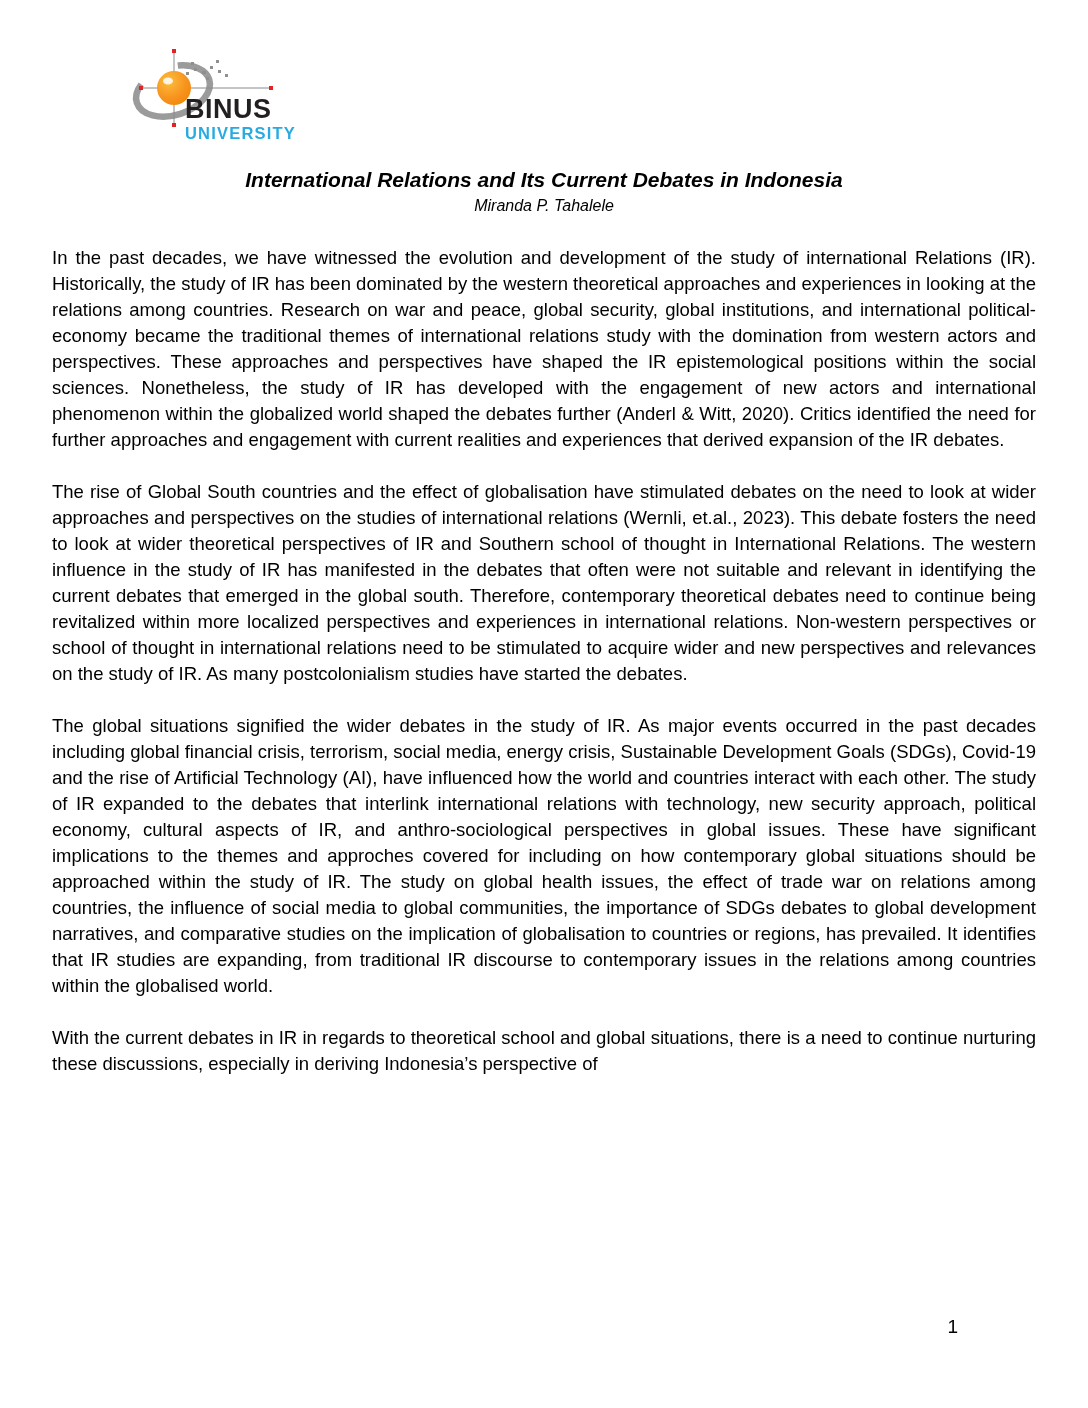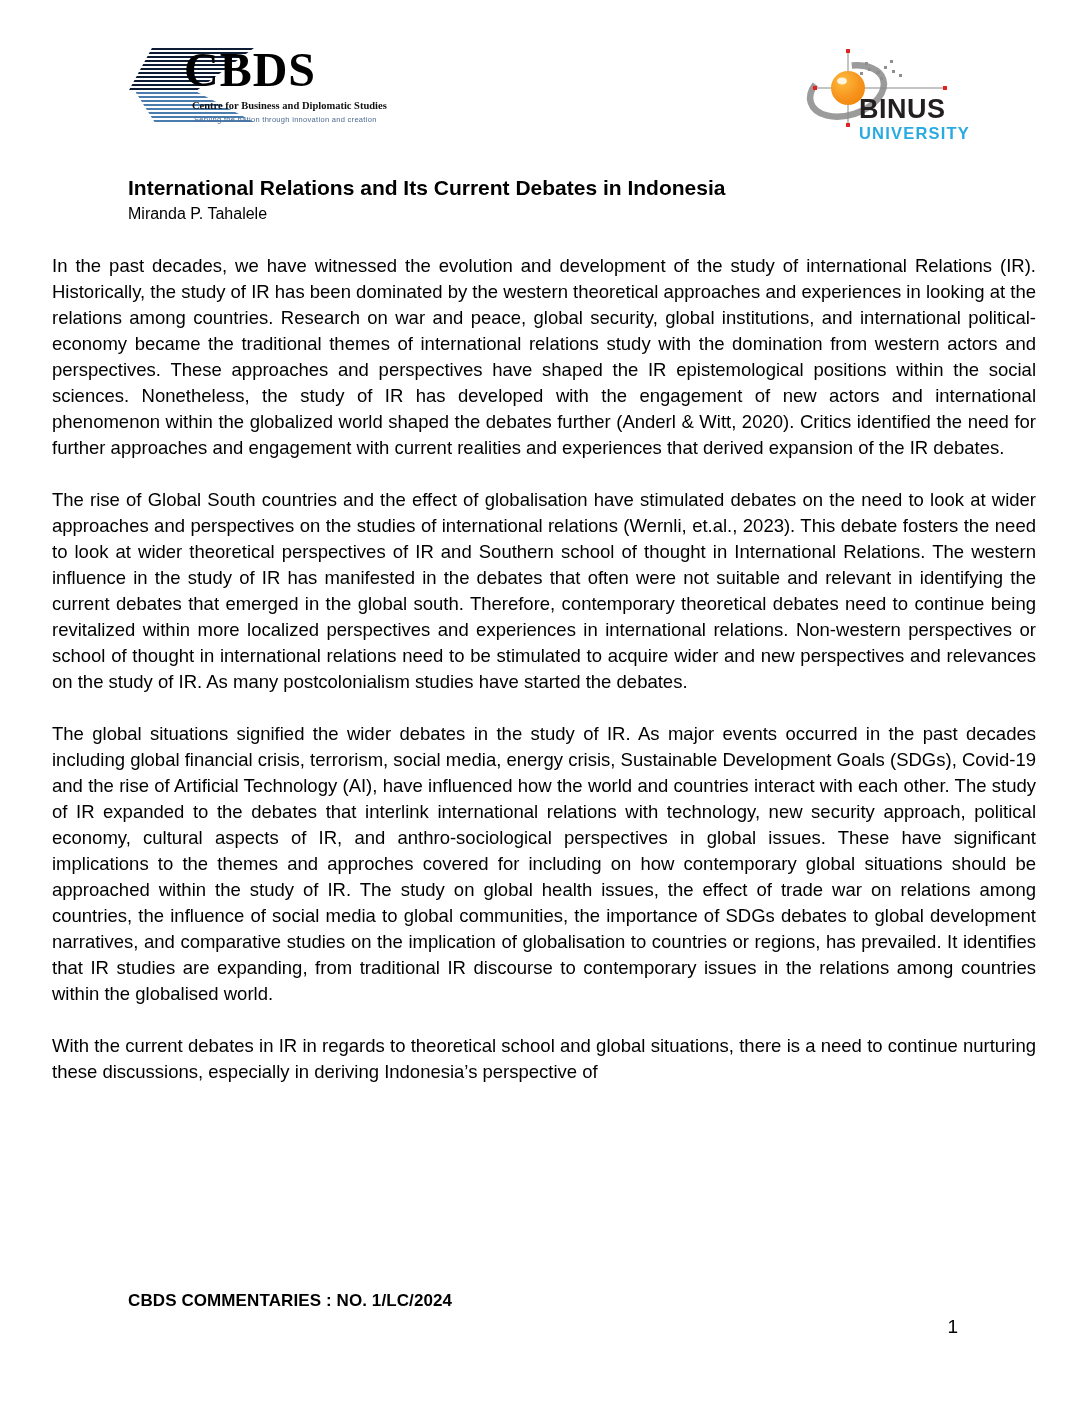--- a/index.html
+++ b/index.html
@@ -49,21 +49,21 @@
     font-weight: bold; font-size: 10.5px; color: #111; white-space: nowrap;
   }
   .cbds-tagline {
     position: absolute; left: 66px; top: 71px;
     font-size: 7.5px; color: #4b6a93; letter-spacing: 0.3px; white-space: nowrap;
   }
 
   .binus-logo { width: 168px; height: 106px; }
 
   
-  .title-block { text-align: left; margin-top: 24px; padding: 0 128px; }
+  .title-block { text-align: center; margin-top: 16px; padding: 0 128px; font-style: italic; }
   .article-title { font-size: 21px; font-weight: bold; line-height: 1.3; }
   .article-author { font-size: 16px; font-weight: normal; margin-top: 4px; }
 
   
   .content { padding: 0 52px; margin-top: 30px; }
   .content p {
     font-size: 18.5px;
     line-height: 26px;
     text-align: justify;
     margin-bottom: 26px;
@@ -80,29 +80,20 @@
     font-size: 19px;
   }
 </style>
 </head>
 <body>
 
 <div class="page">
 
   <div class="header">
 
-    <div class="cbds-logo">
-      <div class="cbds-mark">
-        <div class="stripes-top"></div>
-        <div class="stripes-bottom"></div>
-      </div>
-      <div class="cbds-wordmark">CBDS</div>
-      <div class="cbds-subtitle">Centre for Business and Diplomatic Studies</div>
-      <div class="cbds-tagline">Serving the nation through innovation and creation</div>
-    </div>
 
     <svg class="binus-logo" viewBox="0 0 168 106" xmlns="http://www.w3.org/2000/svg">
       <defs>
         <radialGradient id="orangeBall" cx="0.35" cy="0.3" r="0.9">
           <stop offset="0" stop-color="#fdbd3e"></stop>
           <stop offset="0.55" stop-color="#f7941e"></stop>
           <stop offset="1" stop-color="#ef8200"></stop>
         </radialGradient>
       </defs>
 
@@ -147,16 +138,15 @@
     <div class="article-author">Miranda P. Tahalele</div>
   </div>
 
   <div class="content">
     <p>In the past decades, we have witnessed the evolution and development of the study of international Relations (IR). Historically, the study of IR has been dominated by the western theoretical approaches and experiences in looking at the relations among countries. Research on war and peace, global security, global institutions, and international political-economy became the traditional themes of international relations study with the domination from western actors and perspectives. These approaches and perspectives have shaped the IR epistemological positions within the social sciences. Nonetheless, the study of IR has developed with the engagement of new actors and international phenomenon within the globalized world shaped the debates further (Anderl &amp; Witt, 2020). Critics identified the need for further approaches and engagement with current realities and experiences that derived expansion of the IR debates.</p>
     <p>The rise of Global South countries and the effect of globalisation have stimulated debates on the need to look at wider approaches and perspectives on the studies of international relations (Wernli, et.al., 2023). This debate fosters the need to look at wider theoretical perspectives of IR and Southern school of thought in International Relations. The western influence in the study of IR has manifested in the debates that often were not suitable and relevant in identifying the current debates that emerged in the global south. Therefore, contemporary theoretical debates need to continue being revitalized within more localized perspectives and experiences in international relations. Non-western perspectives or school of thought in international relations need to be stimulated to acquire wider and new perspectives and relevances on the study of IR. As many postcolonialism studies have started the debates.</p>
     <p>The global situations signified the wider debates in the study of IR. As major events occurred in the past decades including global financial crisis, terrorism, social media, energy crisis, Sustainable Development Goals (SDGs), Covid-19 and the rise of Artificial Technology (AI), have influenced how the world and countries interact with each other. The study of IR expanded to the debates that interlink international relations with technology, new security approach, political economy, cultural aspects of IR, and anthro-sociological perspectives in global issues. These have significant implications to the themes and approches covered for including on how contemporary global situations should be approached within the study of IR. The study on global health issues, the effect of trade war on relations among countries, the influence of social media to global communities, the importance of SDGs debates to global development narratives, and comparative studies on the implication of globalisation to countries or regions, has prevailed. It identifies that IR studies are expanding, from traditional IR discourse to contemporary issues in the relations among countries within the globalised world.</p>
     <p>With the current debates in IR in regards to theoretical school and global situations, there is a need to continue nurturing these discussions, especially in deriving Indonesia’s perspective of</p>
   </div>
 
-  <div class="footer-commentaries">CBDS COMMENTARIES : NO. 1/LC/2024</div>
   <div class="page-number">1</div>
 
 </div>
 
 </body></html>

